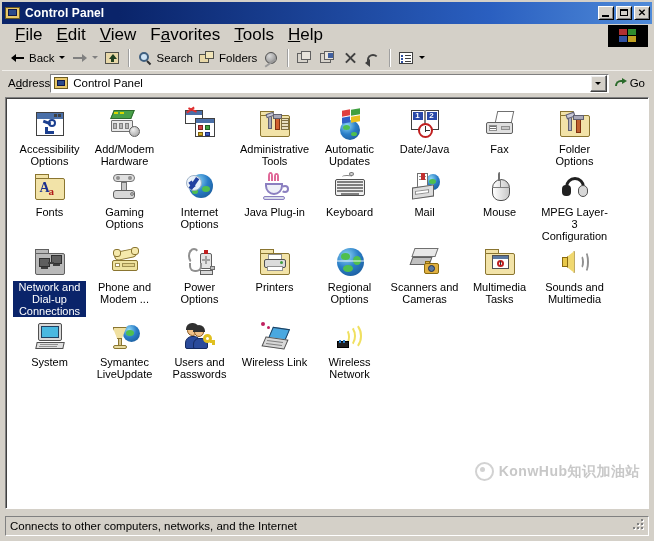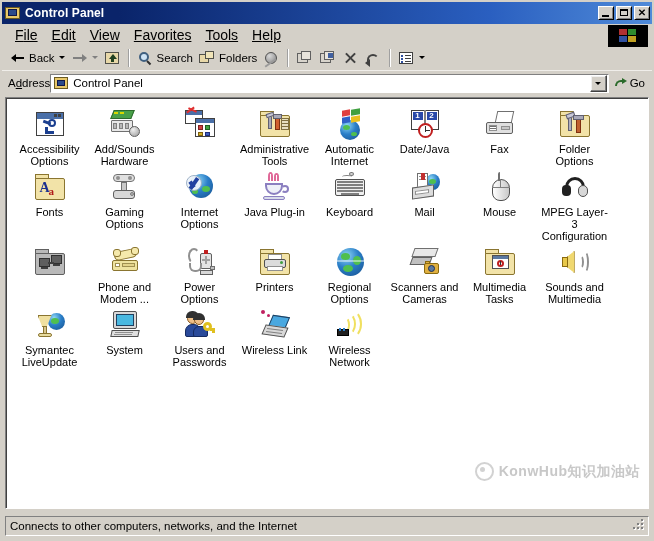--- a/index.html
+++ b/index.html
@@ -83,26 +83,25 @@
     height: 20px;
     margin: 1px 1px 0 1px;
     background: #d4d0c8;
     display: flex;
     align-items: center;
     padding-left: 6px;
     position: relative;
     box-sizing: border-box;
   }
   .menu-item {
-    font-size: 14px;
+    font-size: 17px;
     color: #000;
     padding: 2px 7px;
     cursor: default;
     white-space: nowrap;
-    text-decoration: underline;
   }
   .menu-item u { text-decoration: underline; }
   #menubar-logo {
     position: absolute;
     right: 4px; top: 0px;
     width: 40px; height: 22px;
     background: #000000;
     display: flex; align-items: center; justify-content: center;
     overflow: hidden;
   }
@@ -507,21 +506,21 @@
         <div class="cp-icon">
           <div class="sq" style="left:3px;top:2px;width:21px;height:9px;background:#49a049;border:1px solid #2d6b2d;transform:skewX(-22deg)"></div>
           <div class="sq" style="left:5px;top:4px;width:4px;height:2px;background:#d8d800"></div>
           <div class="sq" style="left:11px;top:4px;width:4px;height:2px;background:#d8d800"></div>
           <div class="sq" style="left:2px;top:12px;width:22px;height:12px;background:#e8e8e8;border:1px solid #707070;border-radius:1px"></div>
           <div class="sq" style="left:4px;top:15px;width:4px;height:6px;background:#b8b8b8;border:1px solid #808080"></div>
           <div class="sq" style="left:10px;top:15px;width:4px;height:6px;background:#b8b8b8;border:1px solid #808080"></div>
           <div class="sq" style="left:16px;top:15px;width:4px;height:6px;background:#b8b8b8;border:1px solid #808080"></div>
           <div class="sq" style="left:20px;top:18px;width:11px;height:11px;border-radius:50%;background:radial-gradient(circle at 35% 30%,#f0f0f0,#9a9a9a);border:1px solid #606060"></div>
         </div>
-        <div class="cp-label">Add/Sounds Hardware</div>
+        <div class="cp-label">Add/Modem Hardware</div>
       </div>
 
       <div class="cp-item">
         <div class="cp-icon">
           <div class="sq" style="left:1px;top:2px;width:18px;height:14px;background:#fff;border:1px solid #404040"></div>
           <div class="sq" style="left:2px;top:3px;width:16px;height:4px;background:#4a6fa8"></div>
           <div class="sq" style="left:11px;top:10px;width:20px;height:19px;background:#fff;border:1px solid #404040"></div>
           <div class="sq" style="left:12px;top:11px;width:18px;height:4px;background:#4a6fa8"></div>
           <div class="sq" style="left:14px;top:17px;width:5px;height:5px;background:#d04040;border:1px solid #802020"></div>
           <div class="sq" style="left:21px;top:17px;width:5px;height:5px;background:#40a040;border:1px solid #206020"></div>
@@ -551,21 +550,21 @@
       <div class="cp-item">
         <div class="cp-icon">
           <div class="globe" style="left:6px;top:12px;width:20px;height:20px"></div>
           <div class="globe-land" style="left:9px;top:17px;width:7px;height:5px;background:#4fbf4f"></div>
           <div class="globe-land" style="left:17px;top:24px;width:6px;height:4px;background:#4fbf4f"></div>
           <div class="sq" style="left:8px;top:2px;width:8px;height:6px;background:#e04040;transform:skewY(-10deg)"></div>
           <div class="sq" style="left:17px;top:1px;width:9px;height:6px;background:#40a040;transform:skewY(-10deg)"></div>
           <div class="sq" style="left:8px;top:9px;width:8px;height:6px;background:#3060c8;transform:skewY(-10deg)"></div>
           <div class="sq" style="left:17px;top:8px;width:9px;height:6px;background:#e8c020;transform:skewY(-10deg)"></div>
         </div>
-        <div class="cp-label">Automatic Internet</div>
+        <div class="cp-label">Automatic Updates</div>
       </div>
 
       <div class="cp-item">
         <div class="cp-icon">
           <div class="sq" style="left:2px;top:2px;width:28px;height:20px;background:#fff;border:1px solid #404040"></div>
           <div class="sq" style="left:15px;top:2px;width:2px;height:20px;background:#808080"></div>
           <div class="sq" style="left:4px;top:4px;width:10px;height:8px;background:#2848a8;color:#fff;font:bold 8px 'Liberation Sans',sans-serif;text-align:center;line-height:8px">1</div>
           <div class="sq" style="left:18px;top:4px;width:10px;height:8px;background:#2848a8;color:#fff;font:bold 8px 'Liberation Sans',sans-serif;text-align:center;line-height:8px">2</div>
           <div class="sq" style="left:9px;top:15px;width:15px;height:15px;border-radius:50%;background:#fff;border:2px solid #c02020"></div>
           <div class="sq" style="left:16px;top:18px;width:1px;height:6px;background:#303030"></div>
@@ -694,20 +693,21 @@
       <div class="cp-item selected">
         <div class="cp-icon">
           <div class="fold-tab" style="background:#f2e3a8"></div>
           <div class="fold" style="background:#f2e3a8"></div>
           <div class="sq" style="left:5px;top:12px;width:11px;height:9px;background:#4a7ab8;border:1px solid #1b3f6f"></div>
           <div class="sq" style="left:7px;top:21px;width:7px;height:2px;background:#305080"></div>
           <div class="sq" style="left:17px;top:9px;width:11px;height:9px;background:#4a7ab8;border:1px solid #1b3f6f"></div>
           <div class="sq" style="left:19px;top:18px;width:7px;height:2px;background:#305080"></div>
           <div class="sq" style="left:14px;top:16px;width:6px;height:2px;background:#305080"></div>
         </div>
+        <div class="cp-label">Network and Dial-up Connections</div>
       </div>
 
       <div class="cp-item">
         <div class="cp-icon">
           <div class="sq" style="left:3px;top:14px;width:26px;height:11px;background:#efe3a0;border:1px solid #8a7530;border-radius:2px"></div>
           <div class="sq" style="left:6px;top:17px;width:5px;height:4px;background:#fff;border:1px solid #a09050"></div>
           <div class="sq" style="left:13px;top:17px;width:13px;height:4px;background:#e4d48c;border:1px solid #a09050"></div>
           <div class="sq" style="left:5px;top:4px;width:23px;height:9px;background:#f5e9ac;border:1px solid #8a7530;border-radius:5px;transform:rotate(-12deg)"></div>
           <div class="sq" style="left:4px;top:3px;width:8px;height:8px;background:#f5e9ac;border:1px solid #8a7530;border-radius:3px"></div>
           <div class="sq" style="left:22px;top:1px;width:8px;height:8px;background:#f5e9ac;border:1px solid #8a7530;border-radius:3px"></div>
@@ -780,38 +780,38 @@
           <div class="sq" style="left:3px;top:11px;width:6px;height:10px;background:#e8c84a;border:1px solid #8a6a10"></div>
           <div class="sq" style="left:8px;top:5px;width:8px;height:22px;background:#f0d870;border:1px solid #8a6a10;clip-path:polygon(0 28%,100% 0,100% 100%,0 72%)"></div>
           <div class="sq" style="left:18px;top:9px;width:7px;height:14px;border:2px solid #909090;border-radius:50%;border-left-color:transparent;border-top-color:transparent;border-bottom-color:transparent"></div>
           <div class="sq" style="left:22px;top:5px;width:8px;height:22px;border:2px solid #909090;border-radius:50%;border-left-color:transparent;border-top-color:transparent;border-bottom-color:transparent"></div>
         </div>
         <div class="cp-label">Sounds and Multimedia</div>
       </div>
 
       <div class="cp-item">
         <div class="cp-icon">
+          <div class="sq" style="left:4px;top:2px;width:24px;height:18px;background:#d8d8d8;border:1px solid #505050;border-radius:2px"></div>
+          <div class="sq" style="left:7px;top:5px;width:18px;height:12px;background:#49b8e0;border:1px solid #204060"></div>
+          <div class="sq" style="left:2px;top:21px;width:28px;height:7px;background:#e0e0e0;border:1px solid #505050;transform:skewX(-12deg)"></div>
+          <div class="sq" style="left:6px;top:23px;width:18px;height:1px;background:#909090"></div>
+          <div class="sq" style="left:5px;top:25px;width:18px;height:1px;background:#909090"></div>
+        </div>
+        <div class="cp-label">System</div>
+      </div>
+
+      <div class="cp-item">
+        <div class="cp-icon">
           <div class="globe" style="left:14px;top:4px;width:17px;height:17px"></div>
           <div class="globe-land" style="left:17px;top:9px;width:8px;height:6px;background:#4fbf4f"></div>
           <div class="sq" style="left:4px;top:6px;width:14px;height:12px;background:#f0e0a0;border:1px solid #8a7530;clip-path:polygon(0 0,100% 0,66% 100%,34% 100%)"></div>
           <div class="sq" style="left:9px;top:17px;width:4px;height:8px;background:#d8c890;border:1px solid #8a7530"></div>
           <div class="sq" style="left:4px;top:24px;width:14px;height:4px;background:#e8dca0;border:1px solid #8a7530;border-radius:2px"></div>
         </div>
         <div class="cp-label">Symantec LiveUpdate</div>
-      </div>
-
-      <div class="cp-item">
-        <div class="cp-icon">
-          <div class="sq" style="left:4px;top:2px;width:24px;height:18px;background:#d8d8d8;border:1px solid #505050;border-radius:2px"></div>
-          <div class="sq" style="left:7px;top:5px;width:18px;height:12px;background:#49b8e0;border:1px solid #204060"></div>
-          <div class="sq" style="left:2px;top:21px;width:28px;height:7px;background:#e0e0e0;border:1px solid #505050;transform:skewX(-12deg)"></div>
-          <div class="sq" style="left:6px;top:23px;width:18px;height:1px;background:#909090"></div>
-          <div class="sq" style="left:5px;top:25px;width:18px;height:1px;background:#909090"></div>
-        </div>
-        <div class="cp-label">System</div>
       </div>
 
       <div class="cp-item">
         <div class="cp-icon">
           <div class="sq" style="left:3px;top:4px;width:11px;height:11px;border-radius:50%;background:#f0c088;border:1px solid #8a5a20"></div>
           <div class="sq" style="left:2px;top:2px;width:13px;height:7px;background:#303030;border-radius:6px 6px 0 0"></div>
           <div class="sq" style="left:1px;top:15px;width:16px;height:13px;background:#2a4a9a;border:1px solid #152a60;border-radius:7px 7px 2px 2px"></div>
           <div class="sq" style="left:10px;top:6px;width:10px;height:10px;border-radius:50%;background:#f0c088;border:1px solid #8a5a20"></div>
           <div class="sq" style="left:9px;top:4px;width:12px;height:7px;background:#303030;border-radius:6px 6px 0 0"></div>
           <div class="sq" style="left:9px;top:17px;width:15px;height:11px;background:#2a4a9a;border:1px solid #152a60;border-radius:6px 6px 2px 2px"></div>

